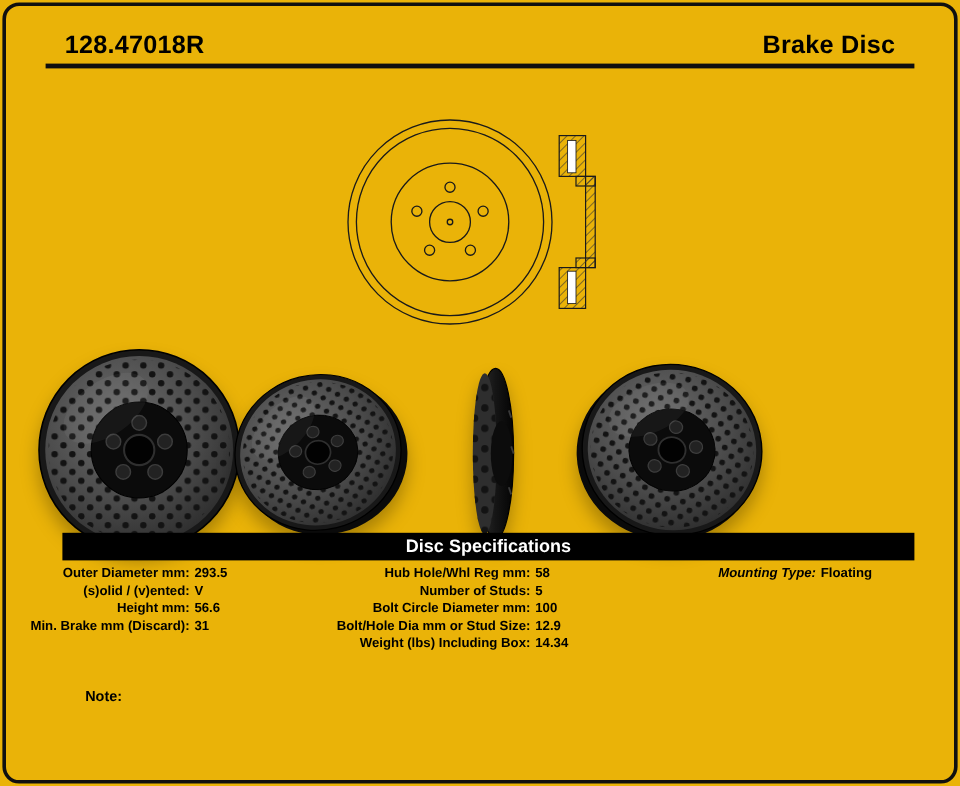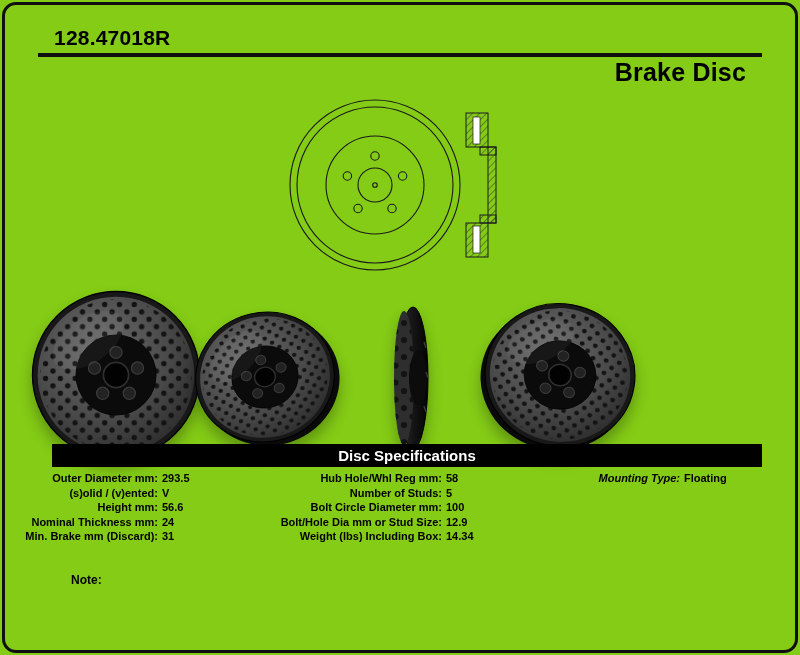--- a/index.html
+++ b/index.html
@@ -1,28 +1,28 @@
 <!DOCTYPE html>
 <html><head>
 <meta charset="utf-8">
 <style>
   html,body { margin:0; padding:0; background:#ffffff; }
   .page {
-    position:relative; width:800px; height:655px; background:#84cc16;
+    position:relative; width:800px; height:655px; background:#eab308;
     font-family:"Liberation Sans", sans-serif; color:#000; overflow:hidden;
   }
   .frame {
     position:absolute; left:2px; top:2px; right:2px; bottom:2px;
     border:3px solid #101010; border-radius:14px; pointer-events:none;
   }
   .part-number {
     position:absolute; left:54px; top:26px; font-size:21px; font-weight:bold; letter-spacing:.2px;
   }
   .product-type {
-    position:absolute; right:54px; top:26px; font-size:25px; font-weight:bold; letter-spacing:.2px;margin-top:32px;
+    position:absolute; right:54px; top:26px; font-size:21px; font-weight:bold; letter-spacing:.2px;
   }
   .header-rule {
     position:absolute; left:38px; right:38px; top:53px; height:4px; background:#0f0f0f;
   }
   .tech-svg { position:absolute; left:280px; top:93px; }
   .photo { position:absolute; filter:drop-shadow(0 9px 7px rgba(0,0,0,0.28)); }
   .photo1 { left:29px;  top:288px; }
   .photo2 { left:189px; top:298px; }
   .photo3 { left:366px; top:302px; }
   .photo4 { left:477px; top:293px; }
@@ -151,24 +151,20 @@
     </div>
     <div class="spec-row">
       <span class="lbl">(s)olid / (v)ented:</span>
       <span class="val">V</span>
     </div>
     <div class="spec-row">
       <span class="lbl">Height mm:</span>
       <span class="val">56.6</span>
     </div>
     <div class="spec-row">
-      <span class="lbl">Nominal Thickness mm:</span>
-      <span class="val">24</span>
-    </div>
-    <div class="spec-row">
       <span class="lbl">Min. Brake mm (Discard):</span>
       <span class="val">31</span>
     </div>
   </div>
 
   <div class="spec-col col-mid">
     <div class="spec-row">
       <span class="lbl">Hub Hole/Whl Reg mm:</span>
       <span class="val">58</span>
     </div>

